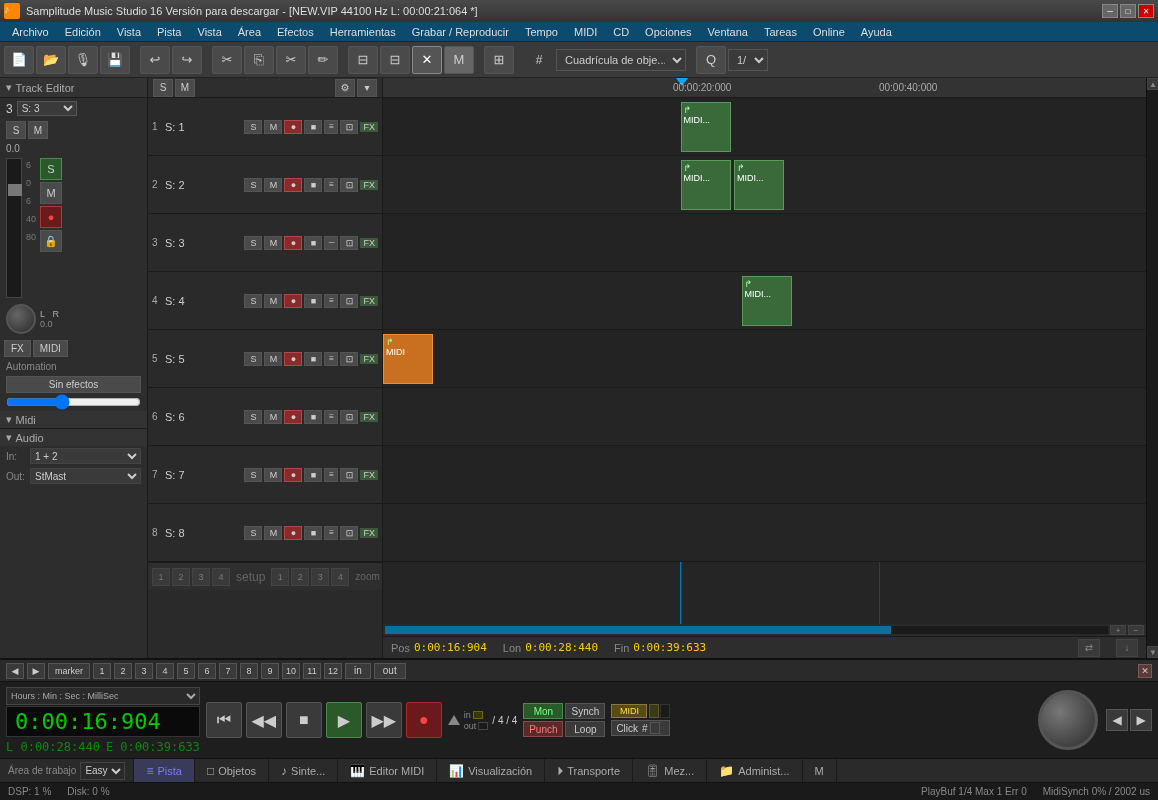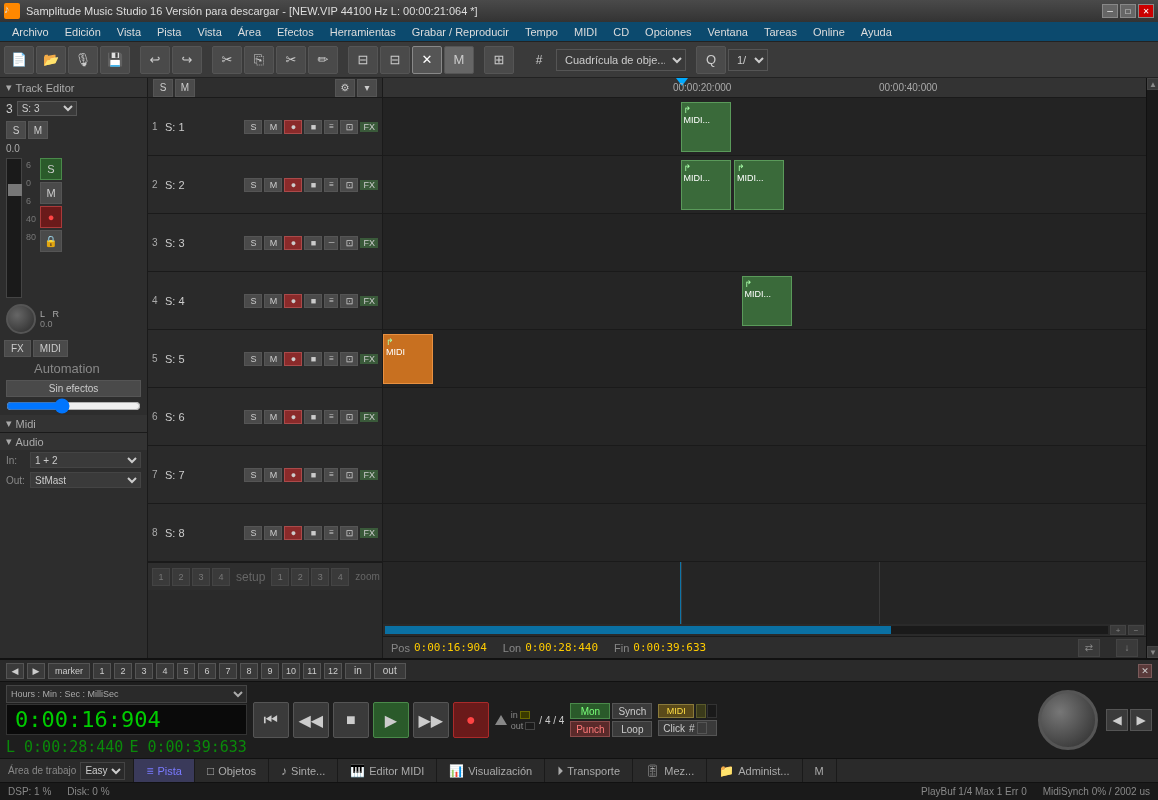--- a/index.html
+++ b/index.html
@@ -30,21 +30,21 @@
     .sm-btn { width: 20px; height: 18px; background: #4a4a4a; border: 1px solid #555; color: #ccc; font-size: 10px; display: flex; align-items: center; justify-content: center; cursor: pointer; }
     .left-icon-btn { width: 22px; height: 22px; background: #4a4a4a; border: 1px solid #555; color: #ccc; font-size: 11px; display: flex; align-items: center; justify-content: center; cursor: pointer; }
     .fader-vertical { width: 16px; height: 120px; background: #1a1a1a; position: relative; border: 1px solid #444; }
     .fader-handle { width: 14px; height: 12px; background: #777; position: absolute; left: 1px; top: 30px; cursor: pointer; }
     .db-labels { font-size: 9px; color: #777; display: flex; flex-direction: column; gap: 8px; margin-top: 2px; }
     .knob { width: 36px; height: 36px; border-radius: 50%; background: radial-gradient(circle at 35% 35%, #666, #2a2a2a); border: 2px solid #555; position: relative; cursor: pointer; }
 
     .fx-midi-row { display: flex; gap: 2px; padding: 2px 4px; }
     .fx-midi-btn { padding: 2px 6px; background: #4a4a4a; border: 1px solid #555; color: #ccc; font-size: 10px; cursor: pointer; }
 
-    .automation-label { font-size: 13px; color: #888; padding: 2px 6px; margin-left: 28px; }
+    .automation-label { font-size: 10px; color: #888; padding: 2px 6px; }
     .sin-efectos-btn { margin: 2px 6px; padding: 2px 4px; background: #4a4a4a; border: 1px solid #555; color: #ccc; font-size: 10px; cursor: pointer; display: flex; align-items: center; justify-content: center; }
 
     .rd-btn { width: 36px; height: 22px; background: #5a3a7a; border: 1px solid #7a5a9a; color: #fff; font-size: 11px; font-weight: bold; cursor: pointer; margin: 2px 6px; display: flex; align-items: center; justify-content: center; }
 
     
     #tracks-area { width: 235px; background: #2a2a2a; border-right: 1px solid #1a1a1a; flex-shrink: 0; overflow: hidden; }
     .tracks-sm-btn { width: 20px; height: 18px; background: #4a4a4a; border: 1px solid #555; color: #ccc; font-size: 10px; display: flex; align-items: center; justify-content: center; margin: 1px; cursor: pointer; }
 
     .track-row { height: 58px; border-bottom: 1px solid #1a1a1a; display: flex; align-items: center; padding: 0 4px; gap: 3px; background: #2a2a2a; }
     .track-num { font-size: 10px; color: #aaa; width: 10px; }
@@ -77,21 +77,21 @@
     
     #bottom-area { height: 100px; background: #1e1e1e; border-top: 2px solid #111; display: flex; flex-direction: column; }
     #transport-top { height: 22px; background: #2a2a2a; display: flex; align-items: center; padding: 0 6px; gap: 4px; border-bottom: 1px solid #111; }
     .num-btn { width: 18px; height: 16px; background: #3a3a3a; border: 1px solid #555; color: #ccc; font-size: 9px; display: flex; align-items: center; justify-content: center; cursor: pointer; }
     .marker-btn { padding: 0 6px; height: 16px; background: #3a3a3a; border: 1px solid #555; color: #ccc; font-size: 9px; display: flex; align-items: center; cursor: pointer; }
     .in-out-btn { padding: 0 8px; height: 16px; background: #3a3a3a; border: 1px solid #555; color: #ccc; font-size: 10px; display: flex; align-items: center; cursor: pointer; }
 
     #transport-main { display: flex; align-items: center; flex: 1; padding: 2px 4px; gap: 6px; }
     .time-mode-select { background: #2a2a2a; border: 1px solid #444; color: #aaa; font-size: 9px; height: 18px; }
     .time-display { background: #0a0a0a; border: 1px solid #333; color: #00cc00; font-family: monospace; font-size: 22px; padding: 2px 8px; min-width: 130px; }
-    .sub-time { font-size: 15px; color: #0a8a0a; font-family: monospace; margin-top: 2px; }
+    .sub-time { font-size: 12px; color: #0a8a0a; font-family: monospace; margin-top: 2px; }
     .transport-btn { width: 36px; height: 36px; background: #3a3a3a; border: 1px solid #555; color: #ccc; font-size: 16px; display: flex; align-items: center; justify-content: center; cursor: pointer; border-radius: 2px; }
     .transport-btn.record { background: #6a1a1a; border-color: #aa2a2a; color: #ff4444; }
     .standard-select { background: #2a2a2a; border: 1px solid #444; color: #ccc; font-size: 11px; height: 20px; }
     .normal-select { background: #2a2a2a; border: 1px solid #444; color: #ccc; font-size: 11px; height: 20px; width: 80px; }
     .bpm-display { background: #1a1a1a; border: 1px solid #555; color: #ffcc00; font-family: monospace; font-size: 14px; padding: 0 6px; height: 20px; display: flex; align-items: center; }
     .mon-btn { width: 40px; height: 16px; background: #2a5a2a; border: 1px solid #4a8a4a; color: #7aff7a; font-size: 10px; display: flex; align-items: center; justify-content: center; cursor: pointer; }
     .punch-btn { width: 40px; height: 16px; background: #5a2a2a; border: 1px solid #8a4a4a; color: #ff7a7a; font-size: 10px; display: flex; align-items: center; justify-content: center; cursor: pointer; }
     .loop-btn { width: 40px; height: 16px; background: #3a3a3a; border: 1px solid #555; color: #ccc; font-size: 10px; display: flex; align-items: center; justify-content: center; cursor: pointer; }
     .synch-btn { width: 40px; height: 16px; background: #3a3a3a; border: 1px solid #555; color: #ccc; font-size: 10px; display: flex; align-items: center; justify-content: center; cursor: pointer; }
 

